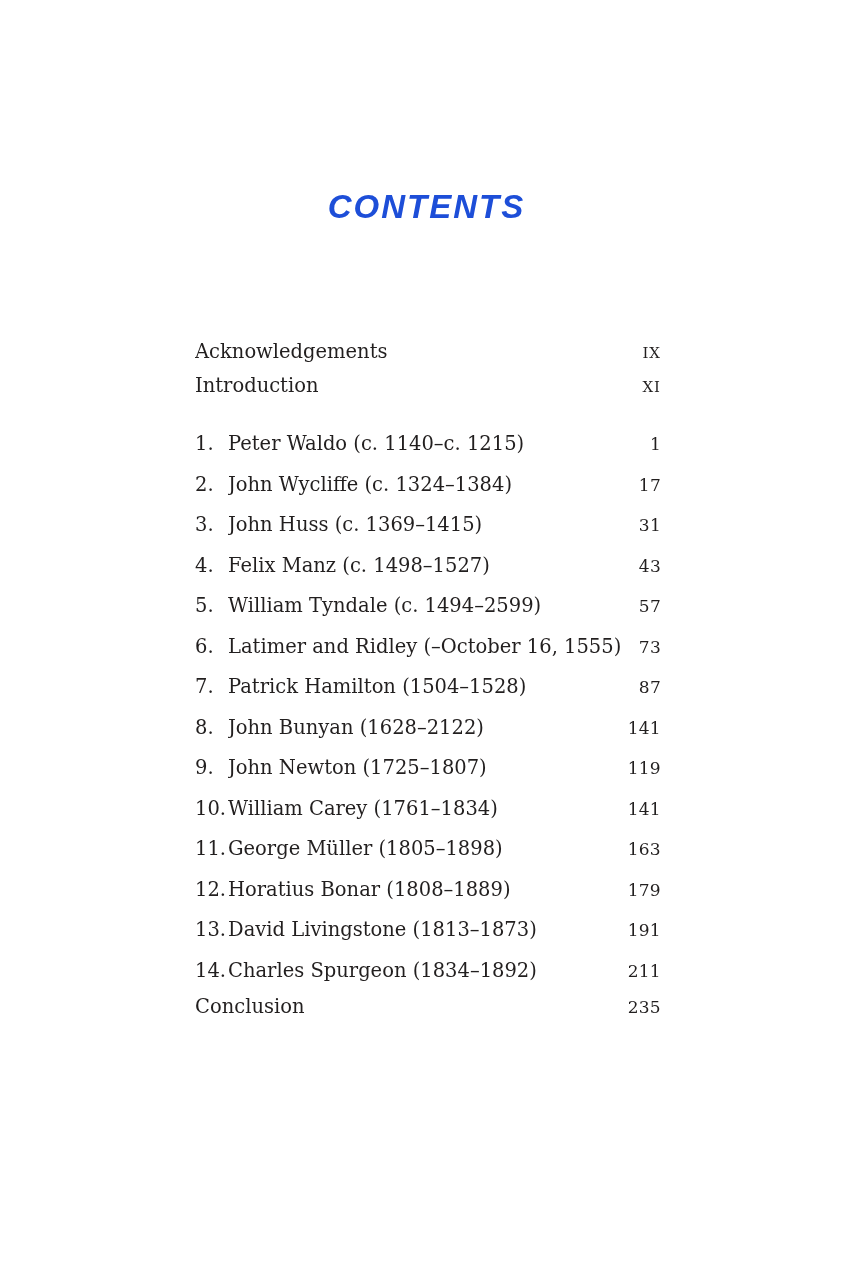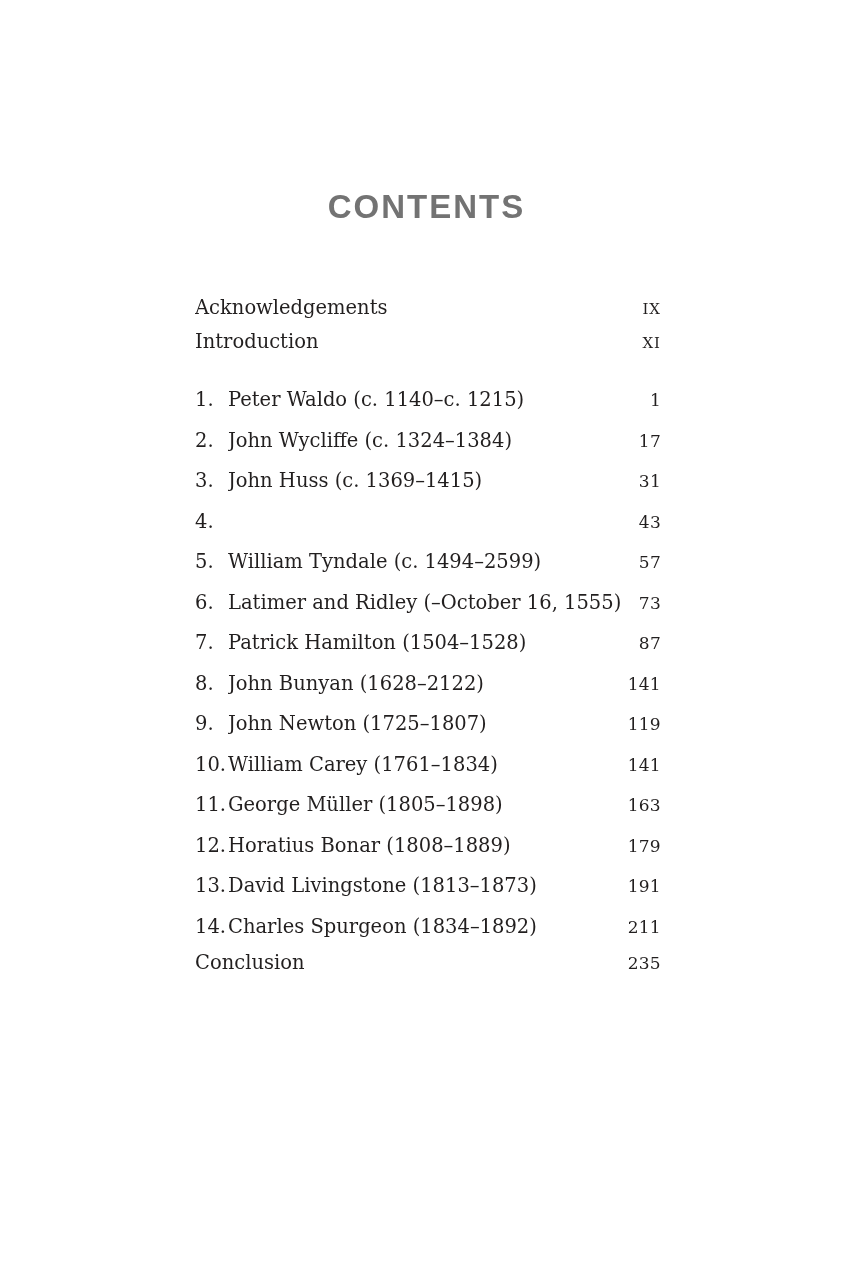--- a/index.html
+++ b/index.html
@@ -33,21 +33,21 @@
   .toc {
     width: 466px;
     margin-left: 195px;
   }
   .row {
     display: flex;
     align-items: baseline;
     justify-content: space-between;
   }
   .front-matter {
-    margin-top: 66px;
+    margin-top: 110px;
   }
   .front-matter .row,
   .back-matter .row {
     line-height: 32.5px;
     font-size: 19.5px;
   }
   .chapters {
     margin-top: 21px;
   }
   .chapters .row {
@@ -76,21 +76,21 @@
   .page-num.roman {
     font-size: 15px;
     letter-spacing: 1px;
   }
 </style>
 </head>
 <body>
 
 <div class="page">
 
-  <h1 class="toc-title" style="color: #737373;">CONTENTS</h1>
+  <h1 class="toc-title" style="color: #1d4ed8; font-style: italic;">CONTENTS</h1>
 
   <div class="toc">
 
     <div class="front-matter">
 
         <div class="row">
           <span class="entry-label">Acknowledgements</span>
           <span class="page-num roman">IX</span>
         </div>
 
@@ -115,20 +115,21 @@
         </div>
 
         <div class="row">
           <span class="chapter-num">3.</span>
           <span class="entry-label">John Huss (c. 1369–1415)</span>
           <span class="page-num">31</span>
         </div>
 
         <div class="row">
           <span class="chapter-num">4.</span>
+          <span class="entry-label">Felix Manz (c. 1498–1527)</span>
           <span class="page-num">43</span>
         </div>
 
         <div class="row">
           <span class="chapter-num">5.</span>
           <span class="entry-label">William Tyndale (c. 1494–2599)</span>
           <span class="page-num">57</span>
         </div>
 
         <div class="row">

